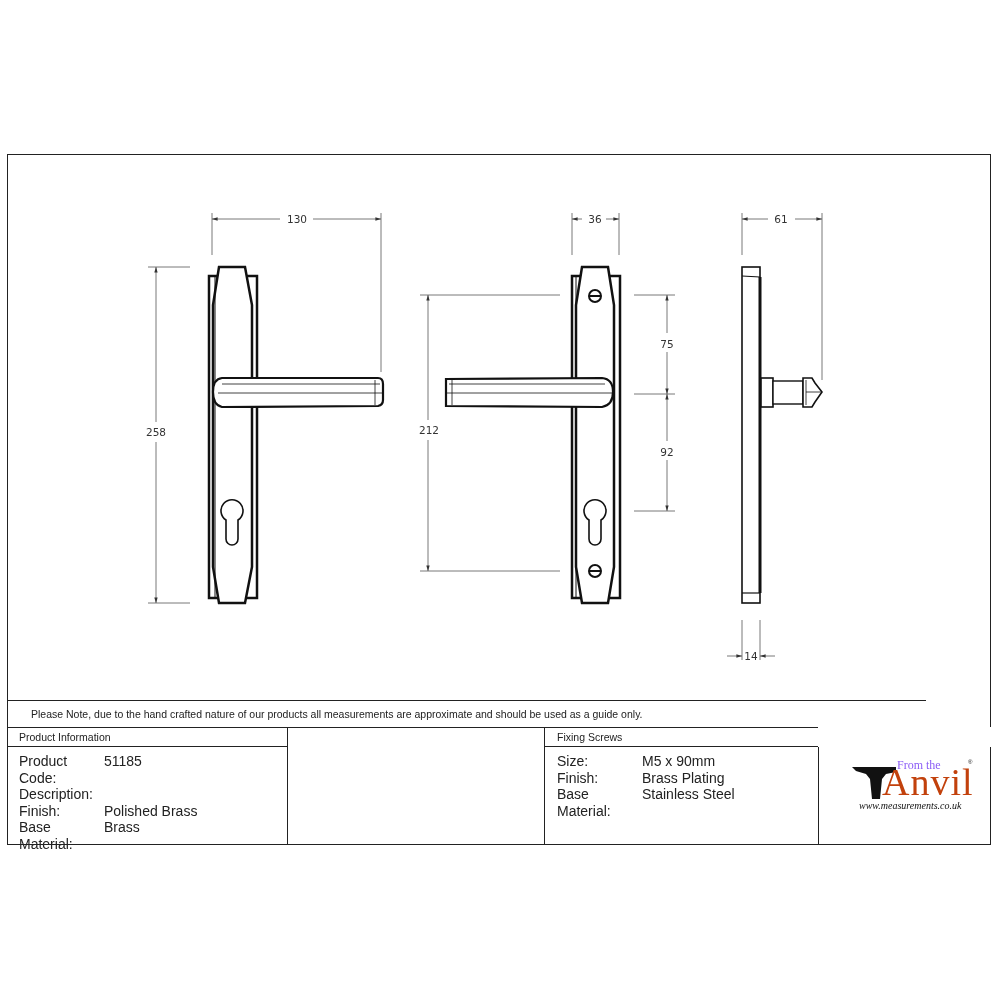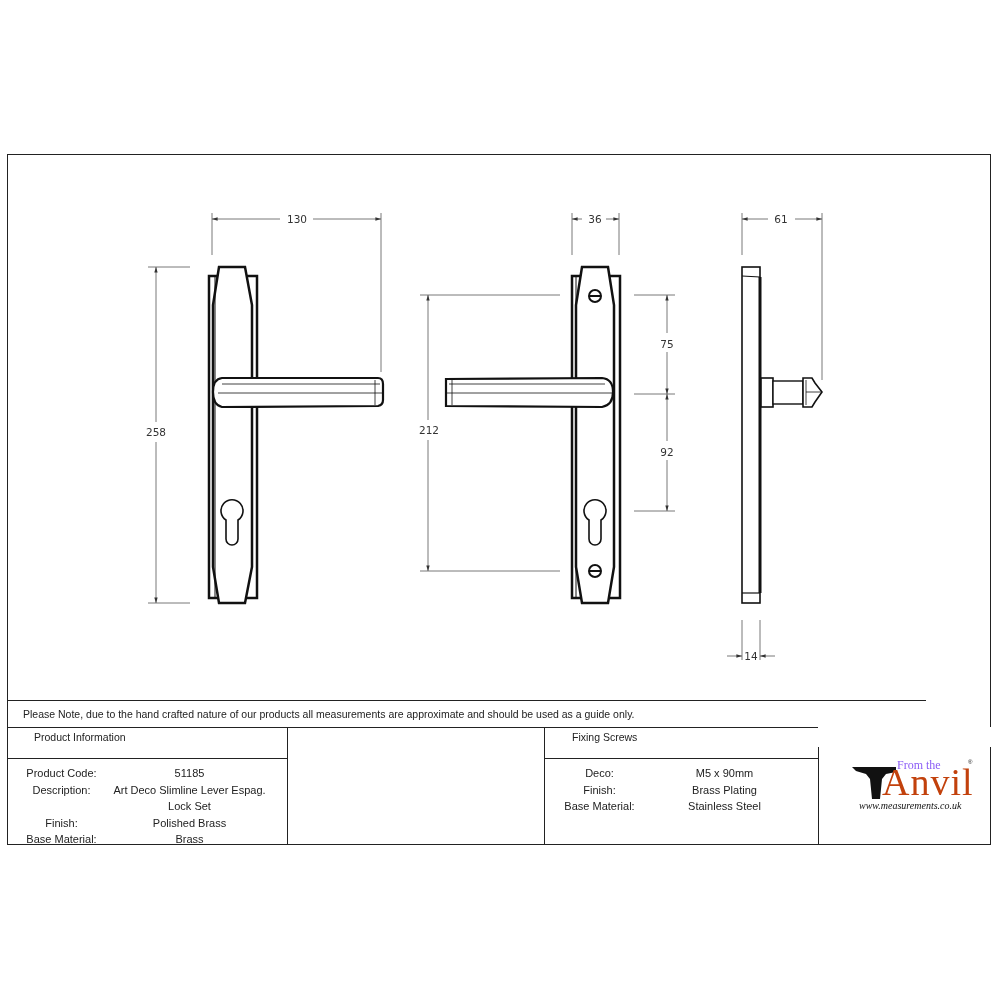--- a/index.html
+++ b/index.html
@@ -4,26 +4,26 @@
 <style>
   html, body { margin: 0; padding: 0; background: #ffffff; }
   body { width: 1000px; height: 1000px; position: relative; overflow: hidden;
          font-family: "Liberation Sans", "DejaVu Sans", sans-serif; color: #222; }
   .frame { position: absolute; left: 7px; top: 154px; width: 984px; height: 691px;
            border: 1.5px solid #222; box-sizing: border-box; }
   .drawing { position: absolute; left: 0; top: 0; width: 1000px; height: 1000px; }
   .drawing text { font-family: "DejaVu Sans", sans-serif; font-size: 10.5px; fill: #333; }
   .note { position: absolute; left: 7px; top: 700px; width: 919px; height: 28px;
           border-top: 1.5px solid #222; border-bottom: 1.5px solid #222; box-sizing: border-box;
-          font-size: 10.5px; line-height: 26px; padding-left: 16px; }
+          font-size: 10.5px; line-height: 26px; padding-left: 24px; }
   .table { position: absolute; left: 7px; top: 727px; width: 984px; height: 118px; }
   .col { position: absolute; top: 0; height: 118px; box-sizing: border-box; }
-  .col .hdr { height: 32px; border-bottom: 1.5px solid #222; font-size: 10.5px;
-              line-height: 20px; padding-left: 27px; box-sizing: border-box; }
-  .col .body { padding: 6px 12px 0 12px; font-size: 11px; line-height: 16.6px; text-align: center; }
+  .col .hdr { height: 20px; border-bottom: 1.5px solid #222; font-size: 10.5px;
+              line-height: 20px; padding-left: 12px; box-sizing: border-box; }
+  .col .body { padding: 6px 12px 0 12px; font-size: 14px; line-height: 16.6px; }
   .divider { position: absolute; top: 0; width: 0; height: 118px; border-left: 1.5px solid #222; }
   .row { display: flex; }
   .row .k { width: 85px; flex: none; }
   .row .v { flex: 1; }
   .logo { position: absolute; left: 812px; top: 0; width: 172px; height: 118px; }
   .logo .from { position: absolute; left: 78px; top: 31px; font-family: "Liberation Serif", serif;
                 font-size: 12px; color: #8b5cf6; }
   .logo .brand { position: absolute; left: 33px; top: 33px; font-family: "Liberation Serif", serif;
                  font-size: 38px; color: #c2410c; letter-spacing: 1px; }
   .logo .reg { position: absolute; left: 149px; top: 32px; font-size: 6px; color: #111; }
@@ -141,41 +141,40 @@
 
   <div class="col" style="left:0; width:280px;">
     <div class="hdr">Product Information</div>
     <div class="body">
       <div class="row">
         <span class="k">Product Code:</span>
         <span class="v">51185</span>
       </div>
       <div class="row">
         <span class="k">Description:</span>
-        <span class="v">Art Deco Slimline Lever Espag. Lock Set</span>
       </div>
       <div class="row">
         <span class="k">Finish:</span>
         <span class="v">Polished Brass</span>
       </div>
       <div class="row">
         <span class="k">Base Material:</span>
         <span class="v">Brass</span>
       </div>
     </div>
   </div>
   <div class="divider" style="left:280px;"></div>
 
   <div class="divider" style="left:537px;"></div>
 
   <div class="col" style="left:538px; width:274px;">
     <div class="hdr">Fixing Screws</div>
     <div class="body">
       <div class="row">
-        <span class="k">Deco:</span>
+        <span class="k">Size:</span>
         <span class="v">M5 x 90mm</span>
       </div>
       <div class="row">
         <span class="k">Finish:</span>
         <span class="v">Brass Plating</span>
       </div>
       <div class="row">
         <span class="k">Base Material:</span>
         <span class="v">Stainless Steel</span>
       </div>

